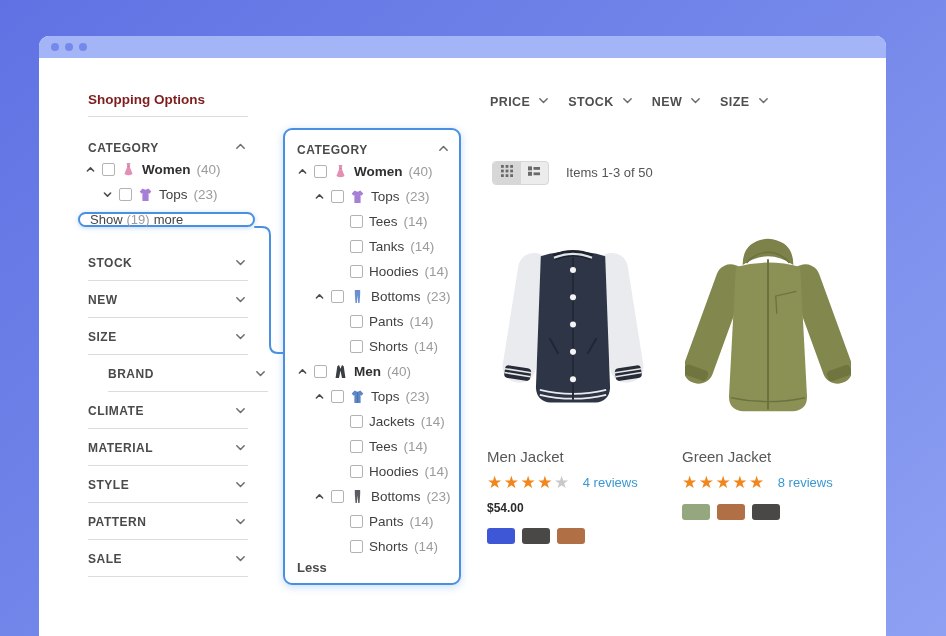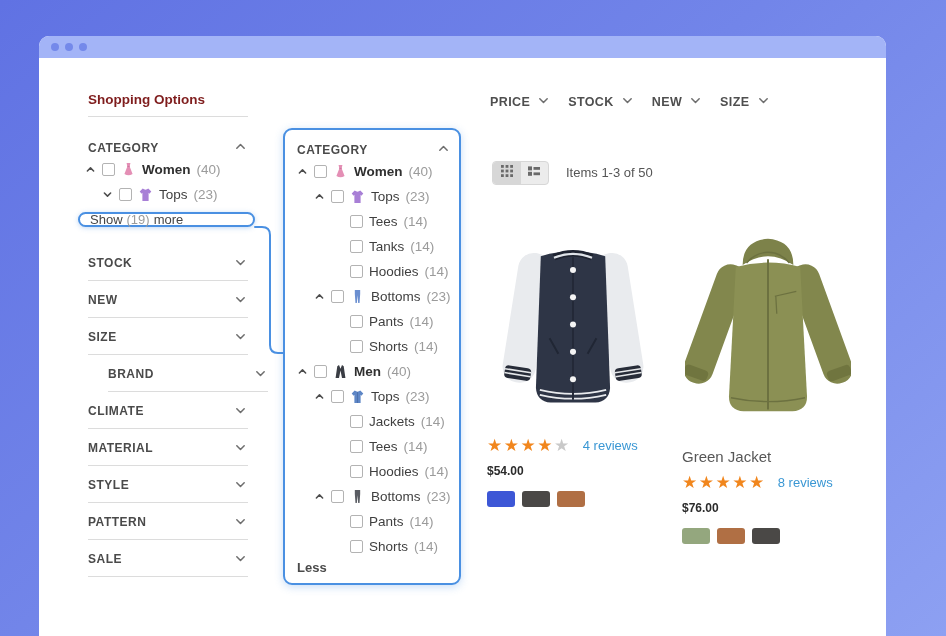--- a/index.html
+++ b/index.html
@@ -413,20 +413,21 @@
                 <path d="M64 29 Q85 20 106 29 L103 35 Q85 27.5 67 35 Z" fill="#1e2330"></path>
                 <path d="M65.5 32.5 Q85 24.5 104.5 32.5" stroke="#dfe3e8" stroke-width="2.2" fill="none"></path>
                 <circle cx="85" cy="45" r="3.1" fill="#f4f4f4"></circle>
                 <circle cx="85" cy="73" r="3.1" fill="#f4f4f4"></circle>
                 <circle cx="85" cy="101" r="3.1" fill="#f4f4f4"></circle>
                 <circle cx="85" cy="129" r="3.1" fill="#f4f4f4"></circle>
                 <circle cx="85" cy="157" r="3.1" fill="#f4f4f4"></circle>
                 <path d="M61 115l9 16M109 115l-9 16" stroke="#202634" stroke-width="2"></path>
               </svg>
             </div>
+            <div class="pname">Men Jacket</div>
             <div class="prate">
               <span class="stars"><span class="star-f">★</span><span class="star-f">★</span><span class="star-f">★</span><span class="star-f">★</span><span class="star-e">★</span></span>
               <span class="reviews">4 reviews</span>
             </div>
             <div class="pprice">$54.00</div>
             <div class="swatches">
               <span class="swatch" style="background: rgb(61, 87, 214);"></span>
               <span class="swatch" style="background: rgb(74, 72, 70);"></span>
               <span class="swatch" style="background: rgb(176, 111, 68);"></span>
             </div>
@@ -448,21 +449,20 @@
                 <path d="M85 34 V188" stroke="#6c7140" stroke-width="2"></path>
                 <path d="M92 72 L114 67 M93 72 L94 90" stroke="#6c7140" stroke-width="1.3"></path>
                 <path d="M47 176 Q85 184 123 176" stroke="#6c7140" stroke-width="1.5" fill="none"></path>
               </svg>
             </div>
             <div class="pname">Green Jacket</div>
             <div class="prate">
               <span class="stars"><span class="star-f">★</span><span class="star-f">★</span><span class="star-f">★</span><span class="star-f">★</span><span class="star-f">★</span></span>
               <span class="reviews">8 reviews</span>
             </div>
-            <div class="pprice">$76.00</div>
             <div class="swatches">
               <span class="swatch" style="background: rgb(148, 167, 126);"></span>
               <span class="swatch" style="background: rgb(176, 111, 68);"></span>
               <span class="swatch" style="background: rgb(74, 72, 70);"></span>
             </div>
           </div>
         </div>
 
     </div>
   </div>

